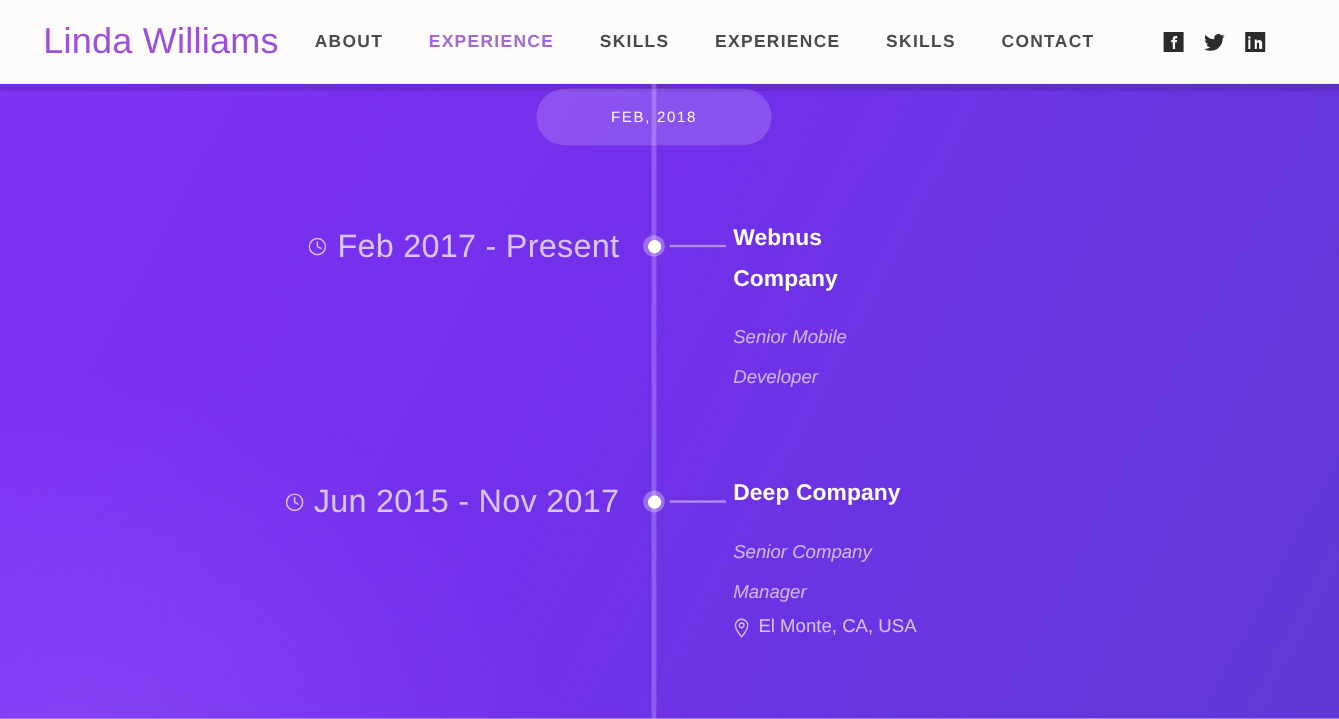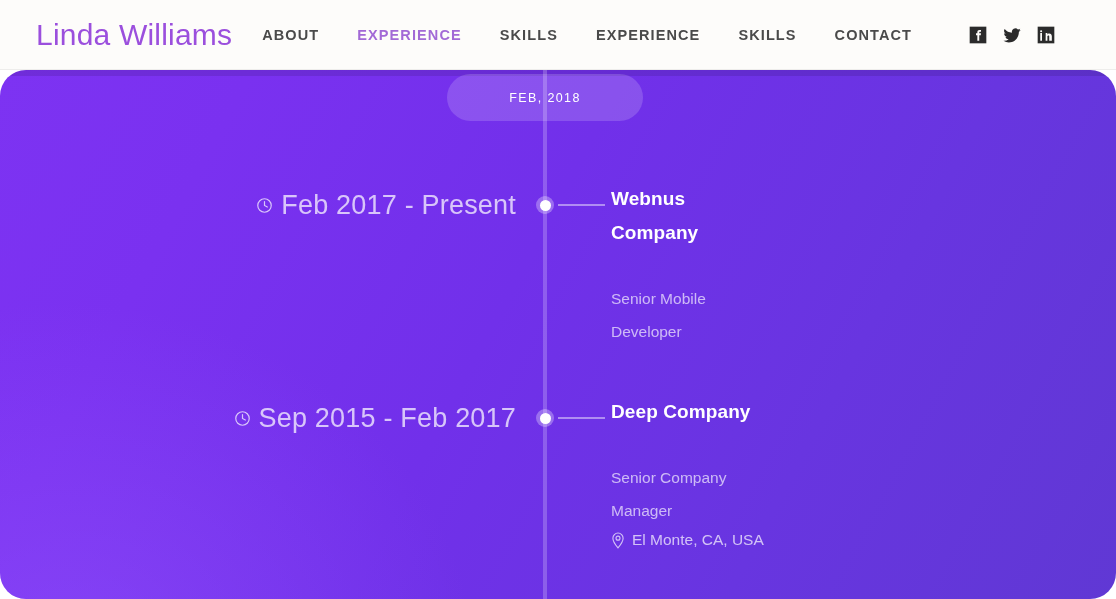--- a/index.html
+++ b/index.html
@@ -86,21 +86,20 @@
 
   
   .hero {
     position: absolute;
     top: 70px;
     left: 0;
     width: 1116px;
     height: 529px;
     background: linear-gradient(118deg, #7d33f2 0%, #7a31f0 18%, #7130ea 45%, #6835e0 72%, #6038d4 100%);
     overflow: hidden;
-    border-radius: 26px;
   }
   .hero-topshade {
     position: absolute;
     top: 0; left: 0;
     width: 100%;
     height: 6px;
     background: rgba(0,0,0,0.10);
   }
   .hero-glow {
     position: absolute;
@@ -215,22 +214,23 @@
     font-weight: bold;
     line-height: 34px;
     letter-spacing: 0.1px;
     max-width: 140px;
   }
   .entry-role {
     color: rgba(255,255,255,0.66);
     font-size: 15.5px;
     font-weight: 400;
     line-height: 33px;
-    margin-top: 32px;
+    margin-top: 15px;
     max-width: 120px;
+    font-style: italic;
   }
   .entry-location {
     display: flex;
     align-items: center;
     margin-top: 4px;
     white-space: nowrap;
   }
   .entry-location .pin-icon {
     width: 14px;
     height: 17px;
@@ -304,21 +304,21 @@
         <div class="entry-role">Senior Mobile Developer</div>
       </div>
     </div>
 
     <div class="entry entry-2">
       <div class="entry-date">
         <svg class="clock-icon" viewBox="0 0 24 24">
           <circle cx="12" cy="12" r="9.5" fill="none" stroke="rgba(255,255,255,0.72)" stroke-width="1.7"></circle>
           <path d="M12 6.5V12l4 2.2" fill="none" stroke="rgba(255,255,255,0.72)" stroke-width="1.7" stroke-linecap="round"></path>
         </svg>
-        <span class="entry-date-text">Sep 2015 - Feb 2017</span>
+        <span class="entry-date-text">Jun 2015 - Nov 2017</span>
       </div>
 
       <div class="entry-dot">
           <i></i>
         </div>
       <div class="entry-connector"></div>
 
       <div class="entry-body">
         <div class="entry-title">Deep Company</div>
         <div class="entry-role">Senior Company Manager</div>

